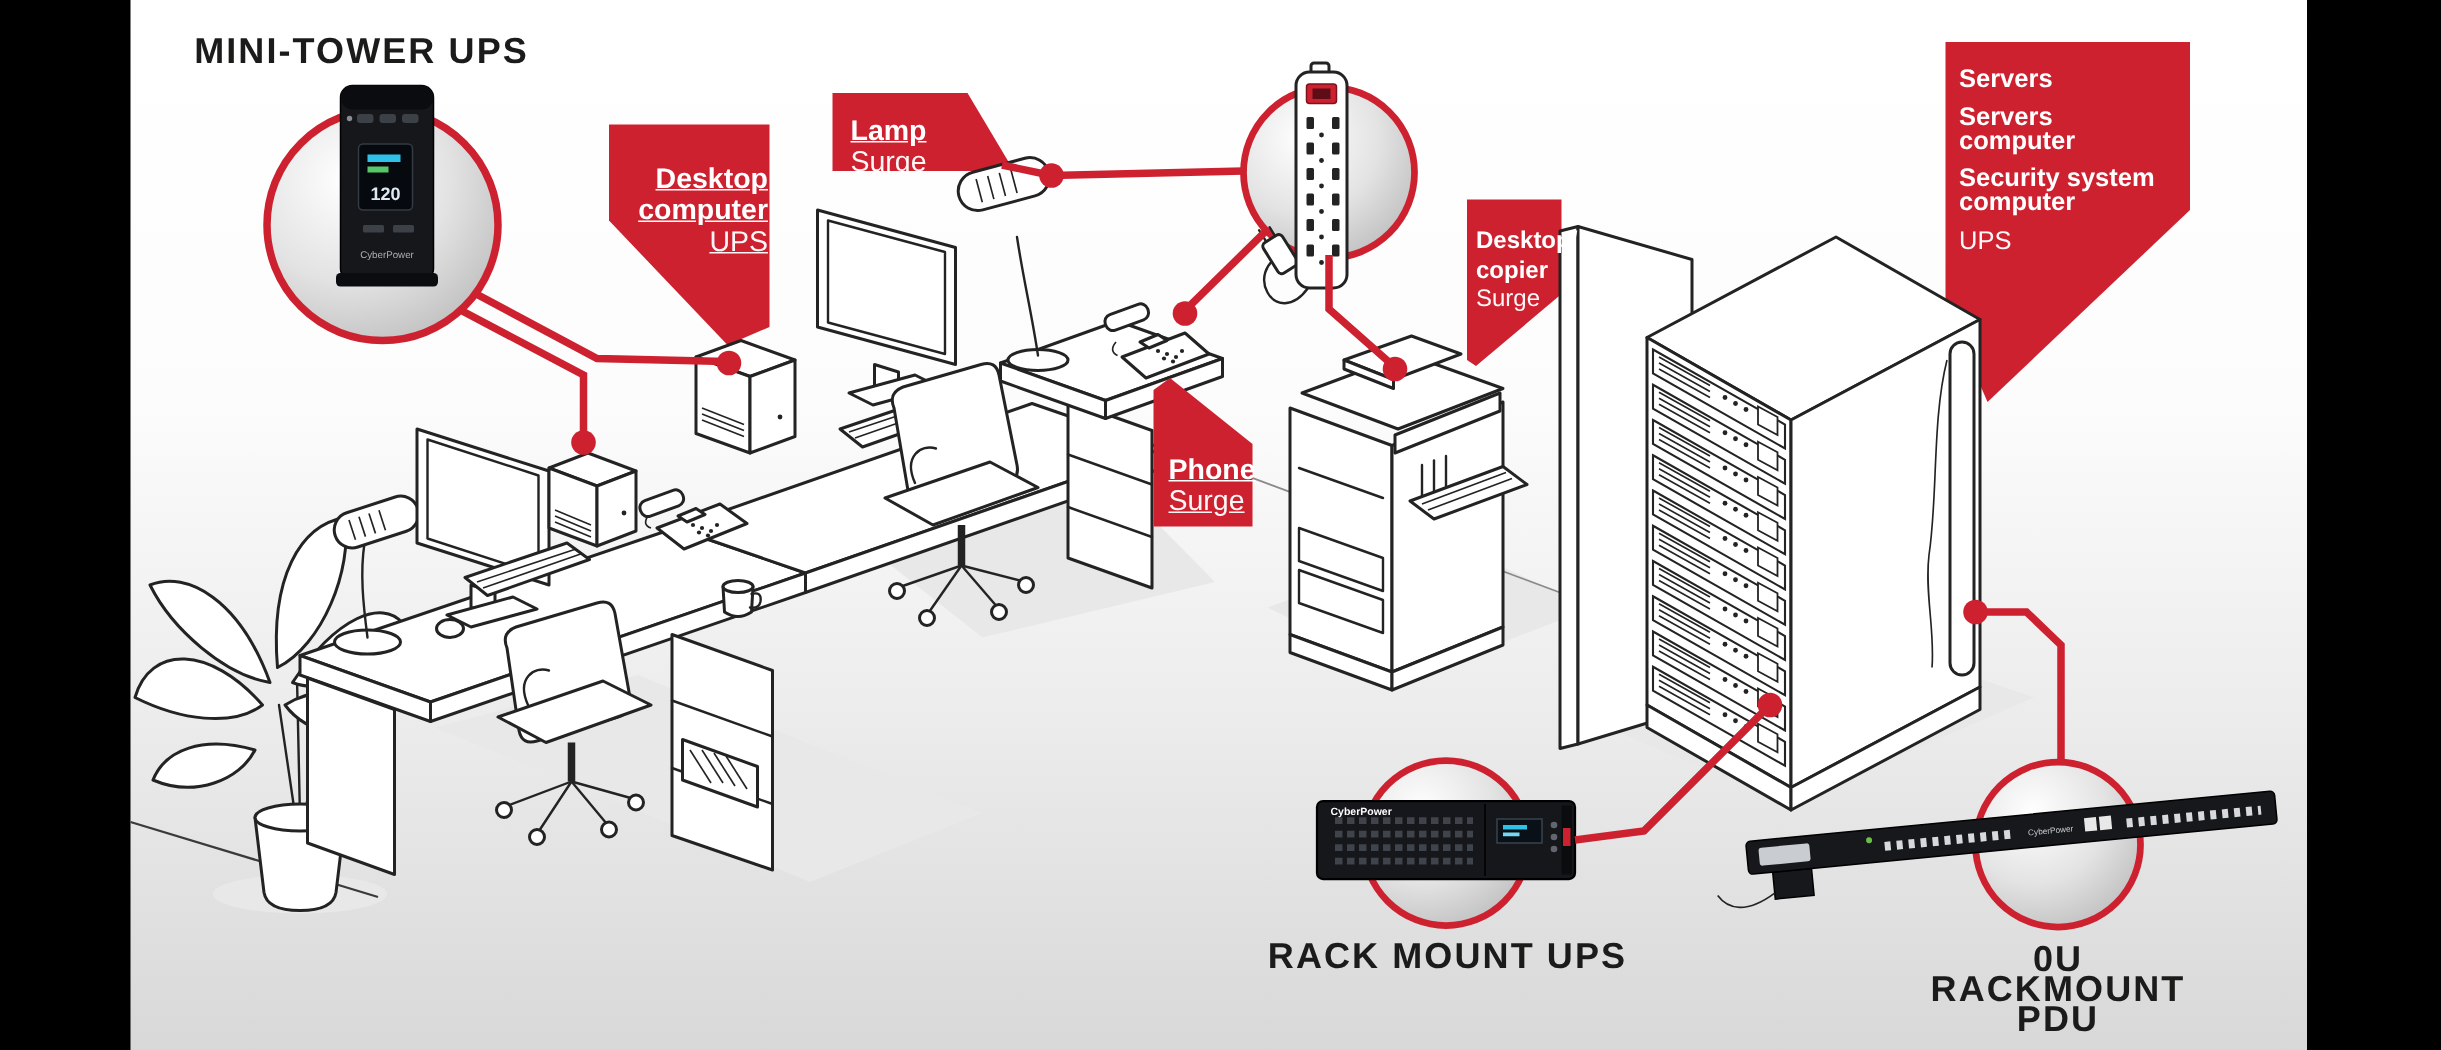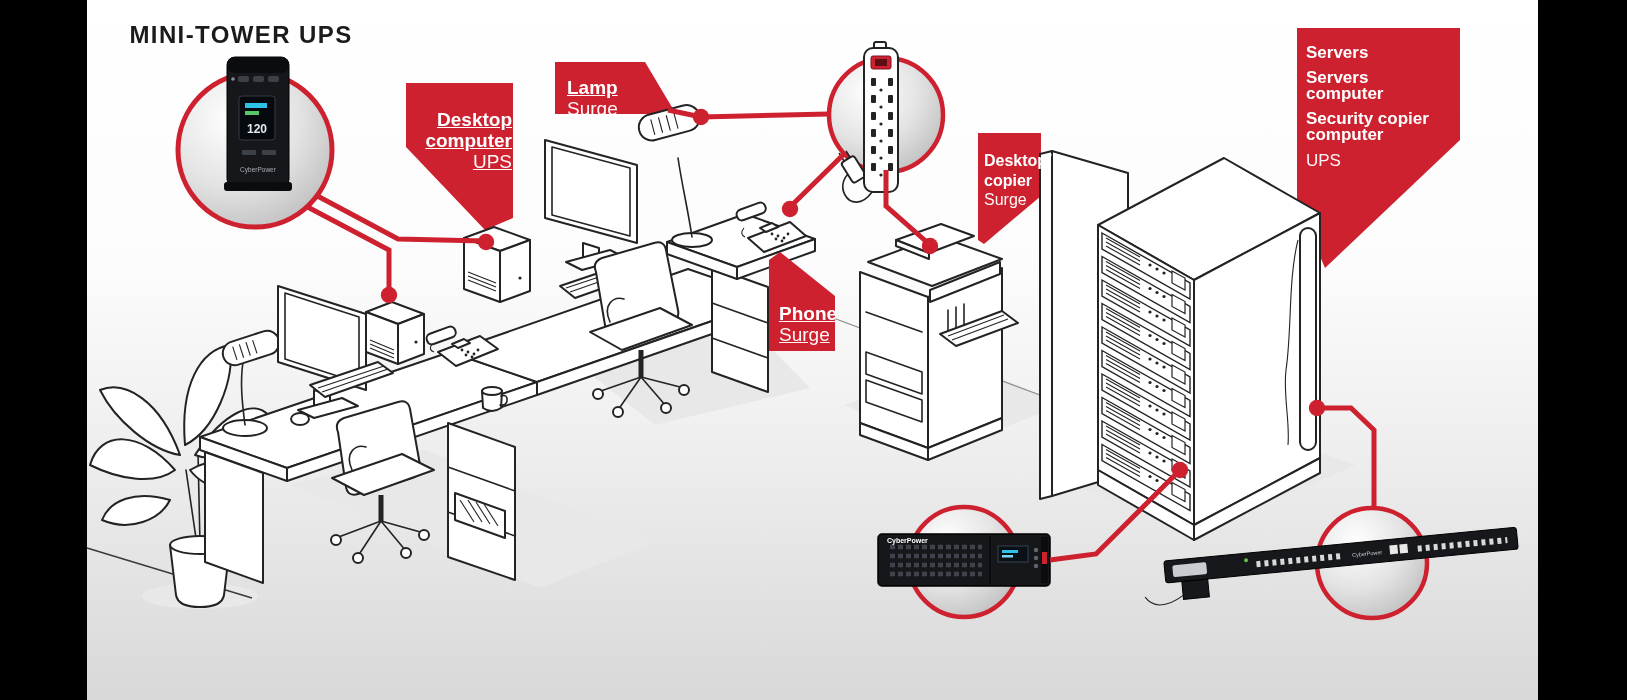--- a/index.html
+++ b/index.html
@@ -395,20 +395,25 @@
       <circle class="dot" cx="389" cy="295" r="8.2"></circle>
       <circle class="dot" cx="701" cy="117" r="8.2"></circle>
       <circle class="dot" cx="790" cy="209" r="8.2"></circle>
       <circle class="dot" cx="930" cy="246" r="8.2"></circle>
       <circle class="dot" cx="1180" cy="470" r="8.2"></circle>
       <circle class="dot" cx="1317" cy="408" r="8.2"></circle>
     </g>
   </svg>
 
   <div class="txt title" style="left:121px;top:25px;width:240px;">MINI-TOWER UPS</div>
+  <div class="txt title" style="left:845px;top:628px;width:240px;">RACK MOUNT UPS</div>
+  <div class="txt title" style="left:1272px;top:630px;width:200px;">
+    <span style="display:block;">0U RACKMOUNT</span>
+    <span style="display:block;">PDU</span>
+  </div>
 
   <div class="txt co co19" style="left:417px;top:97px;width:95px;text-align:right;">
     <span class="b">Desktop</span>
     <span class="b">computer</span>
     <span class="r">UPS</span>
   </div>
   <div class="txt co co19" style="left:567px;top:65px;width:90px;">
     <span class="b">Lamp</span>
     <span class="r">Surge</span>
   </div>
@@ -418,17 +423,17 @@
   </div>
   <div class="txt co co16" style="left:984px;top:139px;width:58px;">
     <span class="b">Desktop/</span>
     <span class="b">copier</span>
     <span class="r">Surge</span>
   </div>
   <div class="txt co srv" style="left:1306px;top:33px;width:150px;">
     <span class="b gap9">Servers</span>
     <span class="b">Servers</span>
     <span class="b gap9">computer</span>
-    <span class="b">Security copier</span>
+    <span class="b">Security system</span>
     <span class="b gap10">computer</span>
     <span class="r">UPS</span>
   </div>
 </div>
 
 </body></html>

